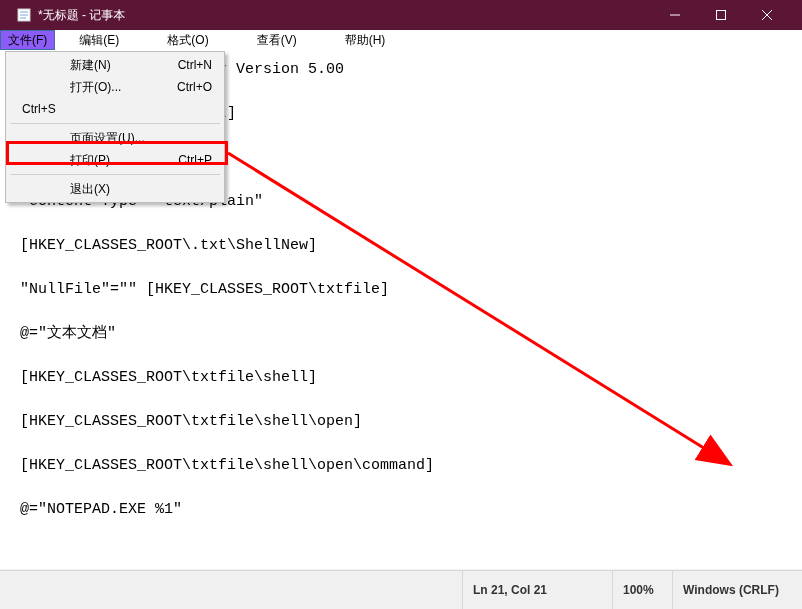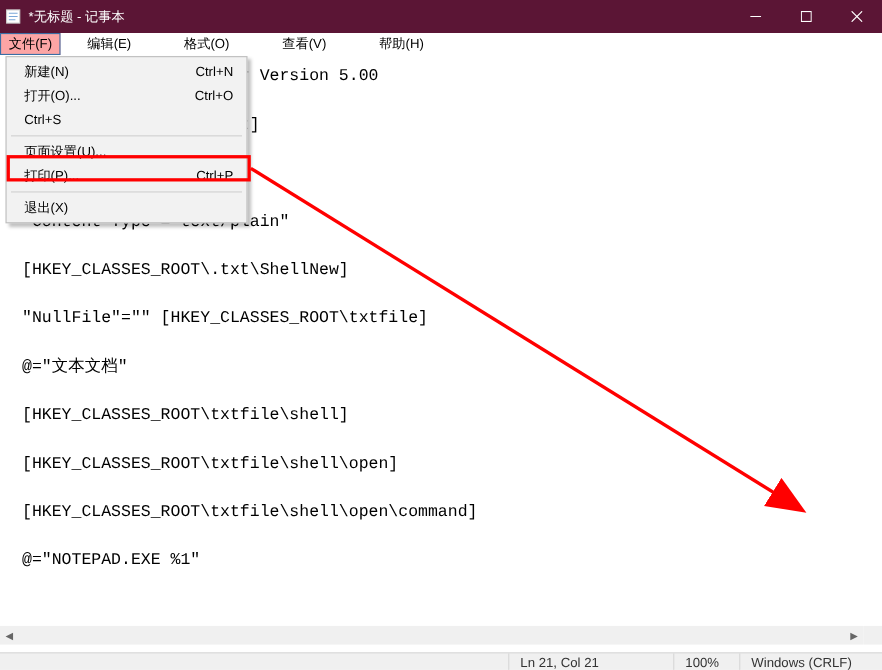--- a/index.html
+++ b/index.html
@@ -1,36 +1,36 @@
 <!DOCTYPE html>
 <html><head>
 <meta charset="utf-8">
 <style>
 * { margin: 0; padding: 0; box-sizing: border-box; font-family: "Microsoft YaHei", "Segoe UI", sans-serif; }
 html, body { width: 802px; height: 609px; overflow: hidden; background: #fff; }
-.titlebar { height: 30px; background: #5b1535; color: #fff; display: flex; align-items: center; padding: 0 0; font-size: 12px; }
+.titlebar { height: 30px; background: #5b1535; color: #fff; display: flex; align-items: center; padding: 0 12px; font-size: 12px; }
 .titlebar .icon { width: 16px; height: 16px; margin: 0 6px 0 4px; display:flex; align-items:center; justify-content:center; }
 .titlebar .title { flex: 0 0 auto; }
 .titlebar .spacer { flex: 1; }
 .winbtn { width: 46px; height: 30px; display: flex; align-items: center; justify-content: center; color: #fff; }
 .menubar { height: 21px; background: #fff; border-bottom: 1px solid #fff; display: flex; align-items: stretch; font-size: 12px; }
 .menuitem { padding: 2px 24px; display: flex; align-items: center; cursor: default; }
-.menuitem.open { background: #fca5a5; border: 1px solid #3a6ea5; padding: 1px 7px; position: relative; }
+.menuitem.open { background: #8b5cf6; border: 1px solid #3a6ea5; padding: 1px 7px; position: relative; }
 .dropdown { position: absolute; left: 5px; top: 51px; width: 220px; background: #f2f2f2; border: 1px solid #bdbdbd; box-shadow: 3px 3px 3px rgba(0,0,0,0.25); padding: 2px; font-size: 12px; z-index: 10; }
 .dd-item { display: flex; align-items: center; height: 22px; padding: 0 10px 0 14px; cursor: default; }
-.dd-item .lbl { flex: 1; }
+.dd-item .lbl { flex: 1; margin-left: 48px; }
 .dd-item .sc { color: #000000; }
 .dd-item.highlight { background: #90c8f6; }
 .dd-sep { height: 1px; background: #d0d0d0; margin: 3px 2px; }
 .editor { position: absolute; left: 0; top: 51px; right: 0; bottom: 23px; background: #fff; font-family: Consolas, "Courier New", monospace; font-size: 15px; line-height: 22px; padding: 8px 20px; white-space: pre; overflow: hidden; }
 .scrollbar-h { position: absolute; left: 0; right: 17px; bottom: 23px; height: 17px; background: #f0f0f0; display: flex; align-items: center; }
 .scrollbar-h .arrow { width: 17px; height: 17px; display:flex; align-items:center; justify-content:center; color:#666; font-size:9px; }
 .scrollbar-h .track { flex: 1; height: 17px; }
 .scroll-corner { position:absolute; right:0; bottom:23px; width:17px; height:17px; background:#f0f0f0; }
-.statusbar { position: absolute; left: 0; right: 0; bottom: 0; height: 16px; background: #f0f0f0; border-top: 1px solid #d8d8d8; display: flex; font-size: 12px; color: #333; }
+.statusbar { position: absolute; left: 0; right: 0; bottom: 0; height: 39px; background: #f0f0f0; border-top: 1px solid #d8d8d8; display: flex; font-size: 12px; color: #333; font-weight: bold; }
 .statusbar .cell { border-left: 1px solid #d8d8d8; padding: 3px 10px; display: flex; align-items: center; }
 .statusbar .grow { flex: 1; border-left: none; }
 .annot-box { position: absolute; border: 3px solid #ff0000; pointer-events: none; z-index: 20; }
 .annot-arrow { position: absolute; z-index: 19; pointer-events: none; }
 </style>
 </head>
 <body>
 
 <div class="titlebar">
   <span class="icon">

